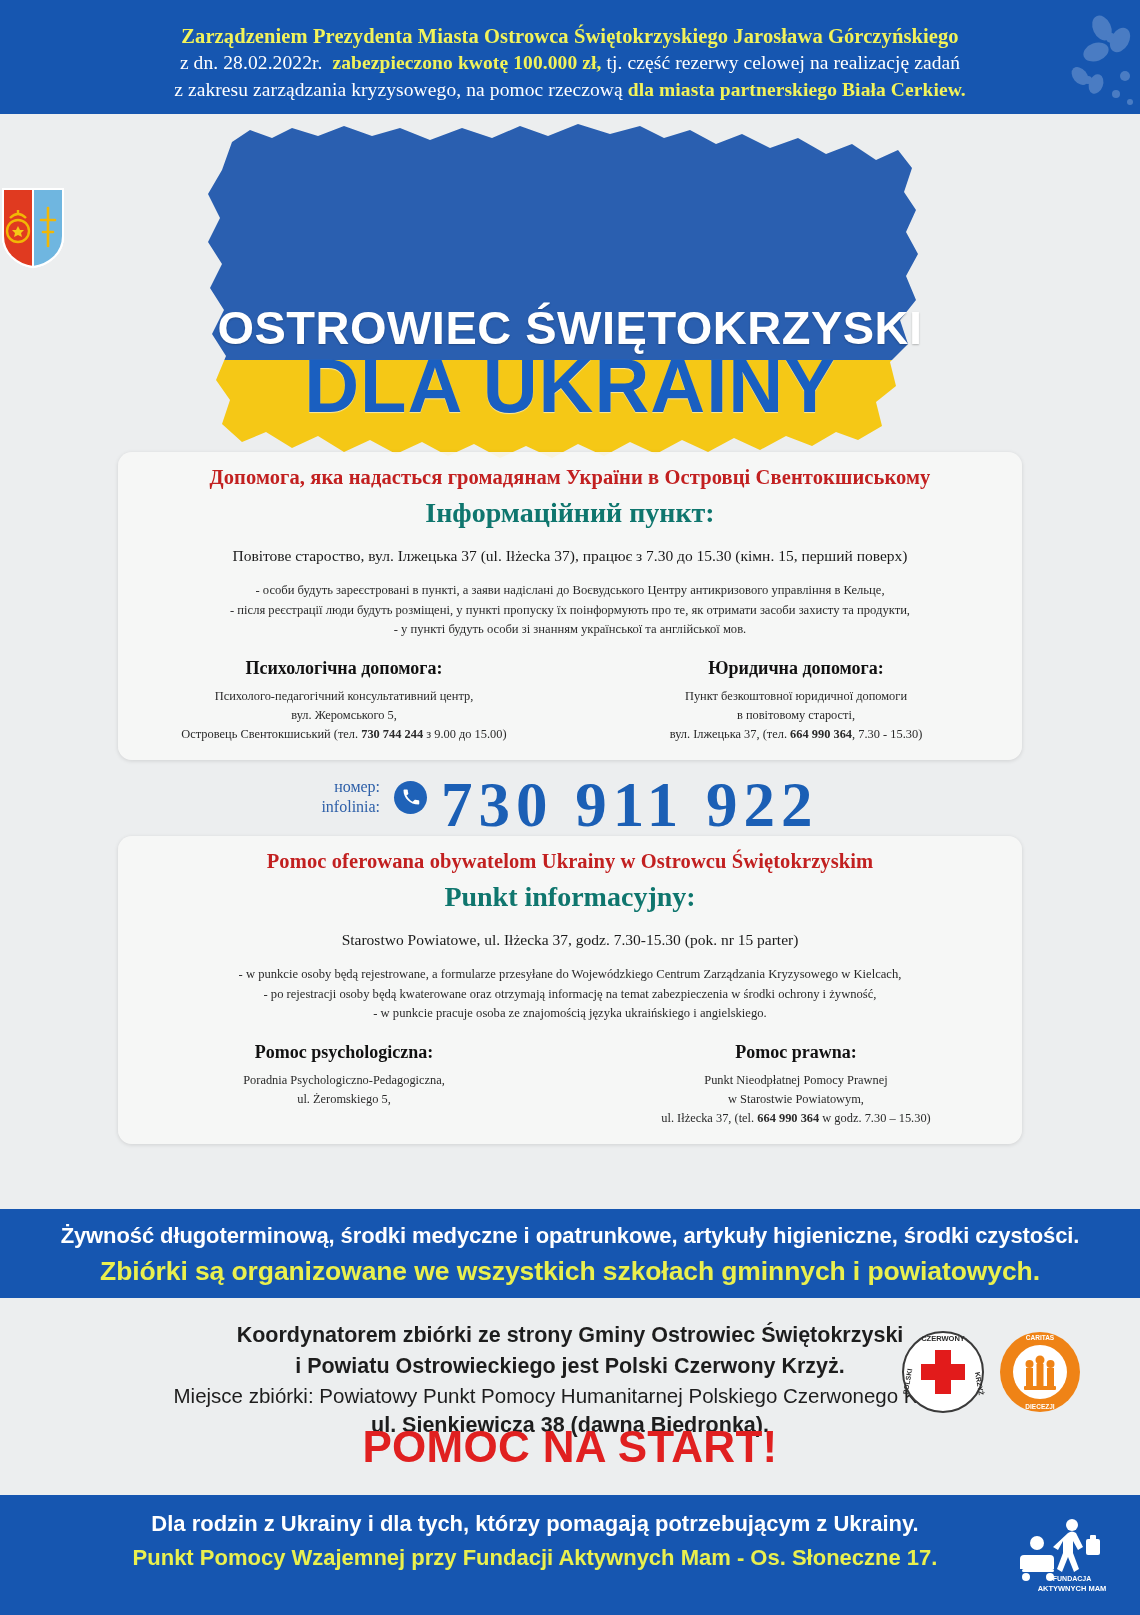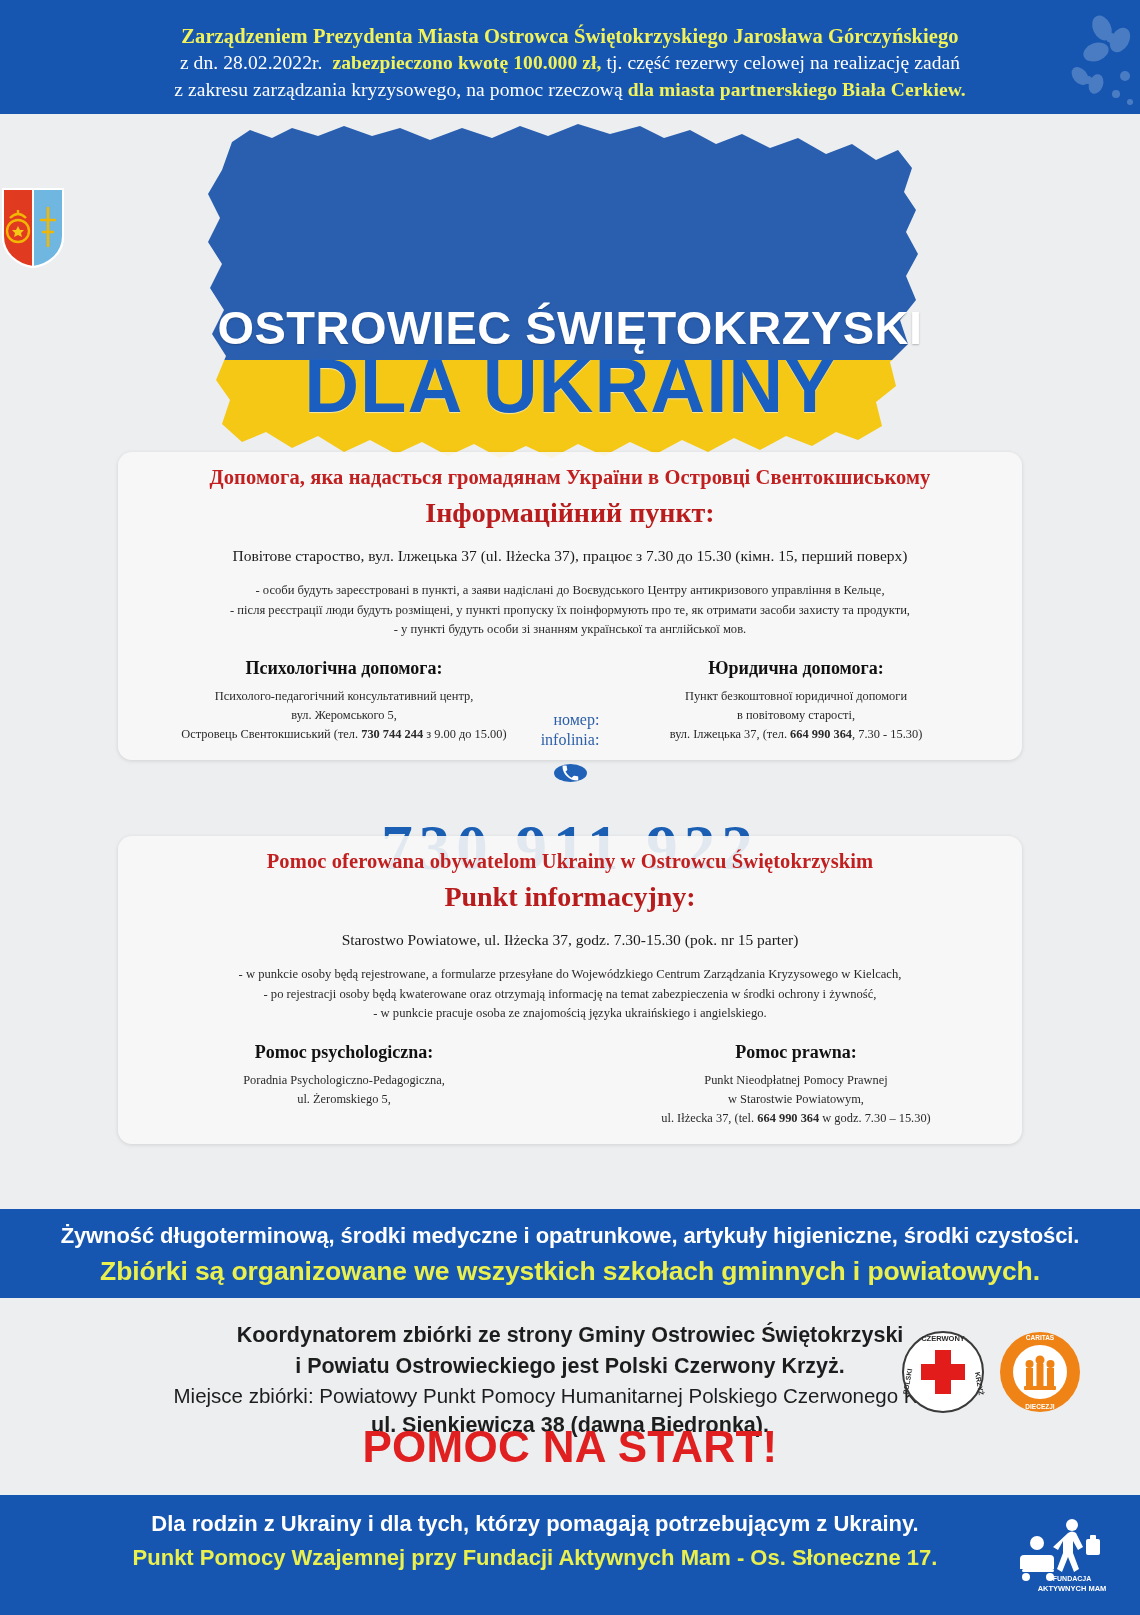--- a/index.html
+++ b/index.html
@@ -77,21 +77,21 @@
     text-align:center;
     font-family:"Liberation Serif", serif;
     color:#1a1a1a;
   }
   .card-red{
     color:#c22020;font-weight:bold;font-size:20.5px;
     margin:0;padding:14px 10px 0;
     letter-spacing:.1px;
   }
   .card-h2{
-    font-size:28px;font-weight:bold;color:#b91c1c;
+    font-size:28px;font-weight:bold;color:#0f766e;
     margin:8px 0 0;
   }
   .card-addr{
     font-size:15.5px;margin:18px 14px 0;color:#1a1a1a;
   }
   .bullets{
     margin:16px 18px 0;font-size:12.6px;line-height:1.55;color:#2a2a2a;
   }
   .cols{
     display:flex;margin-top:18px;padding-bottom:16px;
@@ -99,21 +99,21 @@
   .col{flex:1;padding:0 14px;}
   .col-h{
     font-size:18px;font-weight:bold;color:#111;margin-bottom:8px;
   }
   .col-b{font-size:12.4px;line-height:1.55;color:#2a2a2a;}
   .col-b b{font-weight:bold;}
 
   
   .hotline{
     position:absolute;left:0;top:766px;width:1140px;height:62px;
-    display:flex;align-items:center;justify-content:center;gap:14px;flex-direction:column;
+    display:flex;align-items:center;justify-content:center;gap:14px;
   }
   .hl-labels{
     font-family:"Liberation Serif", serif;
     color:#2d5fa8;font-size:16px;line-height:1.25;text-align:right;
   }
   .hl-phone-icon{
     width:33px;height:33px;border-radius:50%;background:#1f62b8;
     display:inline-flex;align-items:center;justify-content:center;
     color:#fff;font-size:19px;
   }

